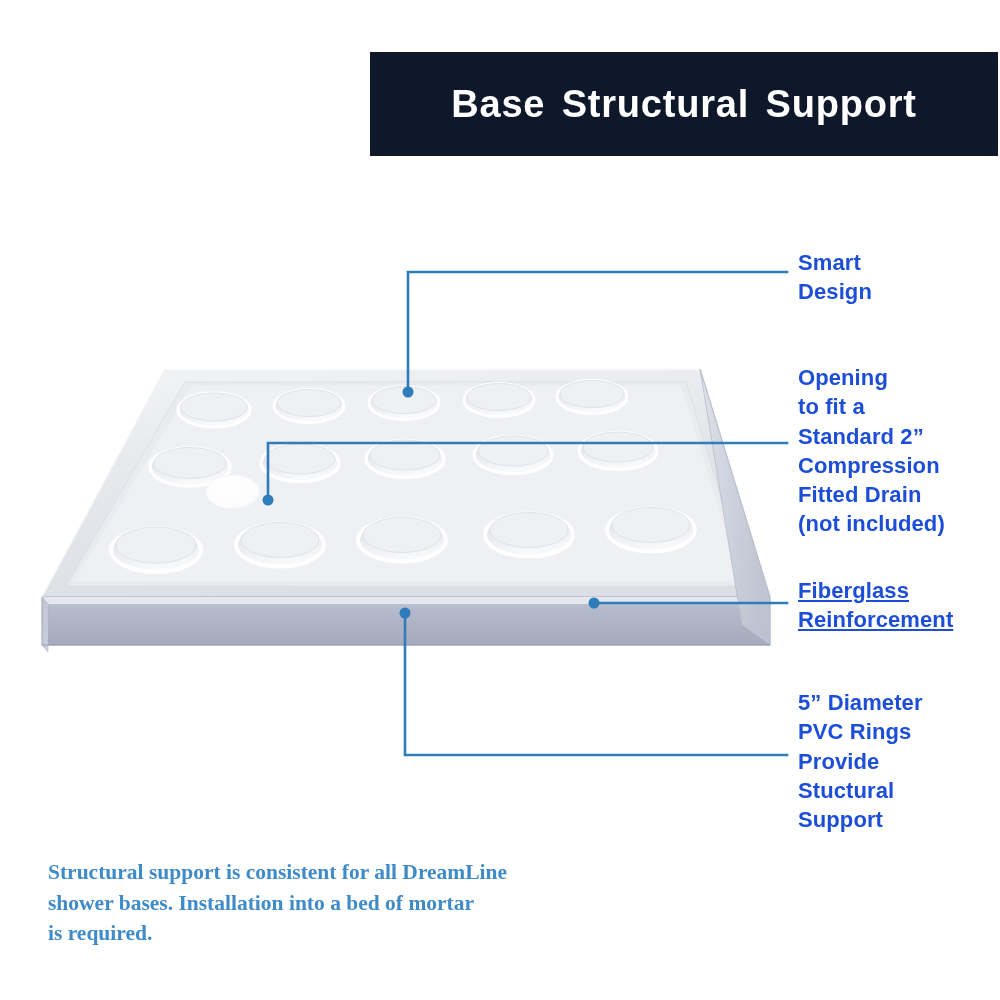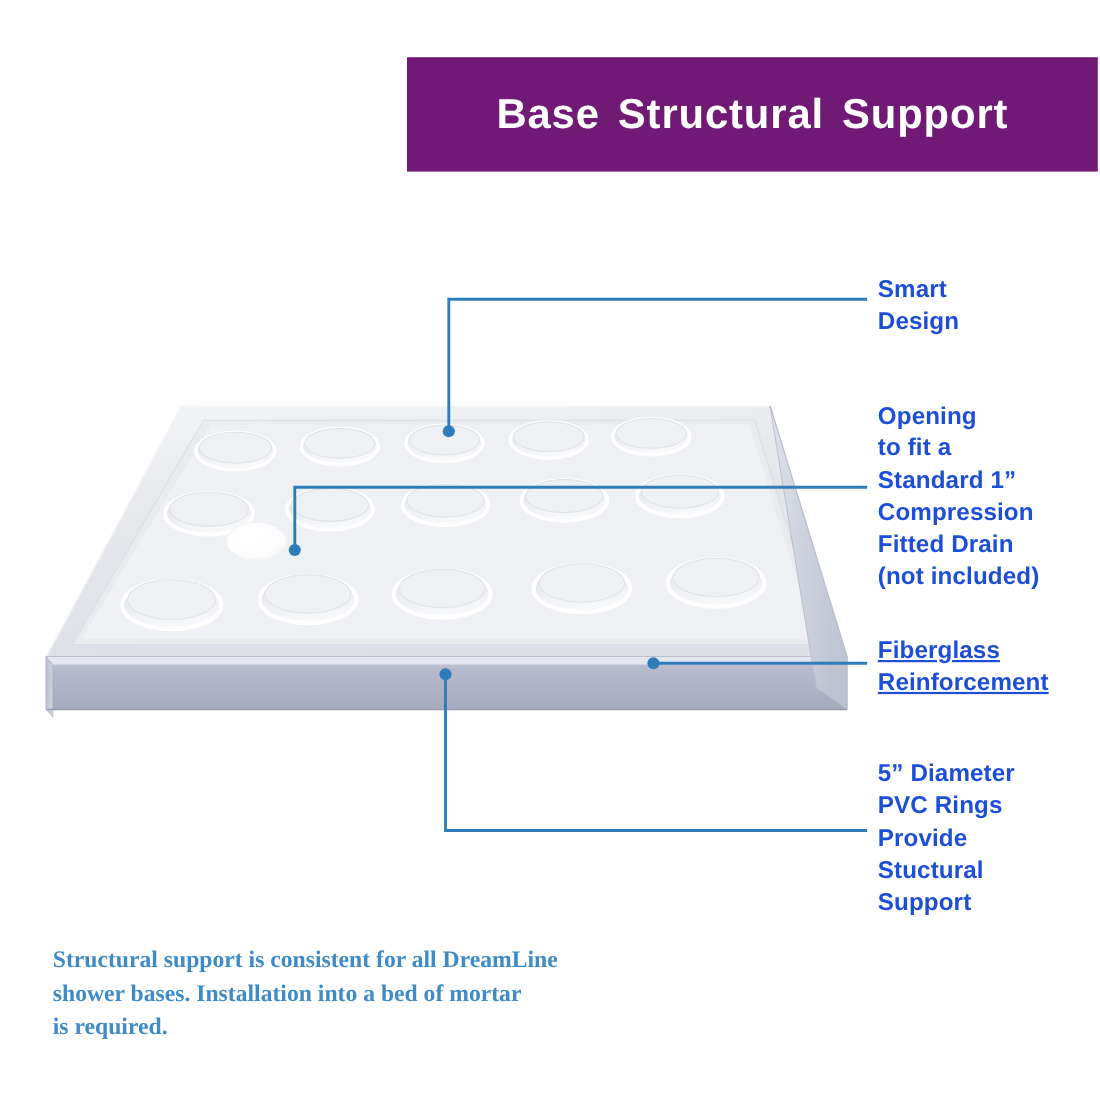--- a/index.html
+++ b/index.html
@@ -16,21 +16,21 @@
     font-family: "Liberation Sans", sans-serif;
   }
 
   
   #header-banner {
     position: absolute;
     left: 370px;
     top: 52px;
     width: 628px;
     height: 104px;
-    background: #701a75;
+    background: #0f172a;
     display: flex;
     align-items: center;
     justify-content: center;
   }
   #header-title {
     color: #ffffff;
     font-size: 38px;
     font-weight: bold;
     letter-spacing: 0.8px;
     word-spacing: 5px;
@@ -229,21 +229,21 @@
 
   <div id="header-banner">
     <div id="header-title">Base Structural Support</div>
   </div>
 
   <div class="callout" id="callout-smart-design">Smart
 Design</div>
 
   <div class="callout" id="callout-drain-opening">Opening
 to fit a
-Standard 1”
+Standard 2”
 Compression
 Fitted Drain
 (not included)</div>
 
   <div class="callout" id="callout-fiberglass">Fiberglass
 Reinforcement</div>
 
   <div class="callout" id="callout-pvc-rings">5” Diameter
 PVC Rings
 Provide

